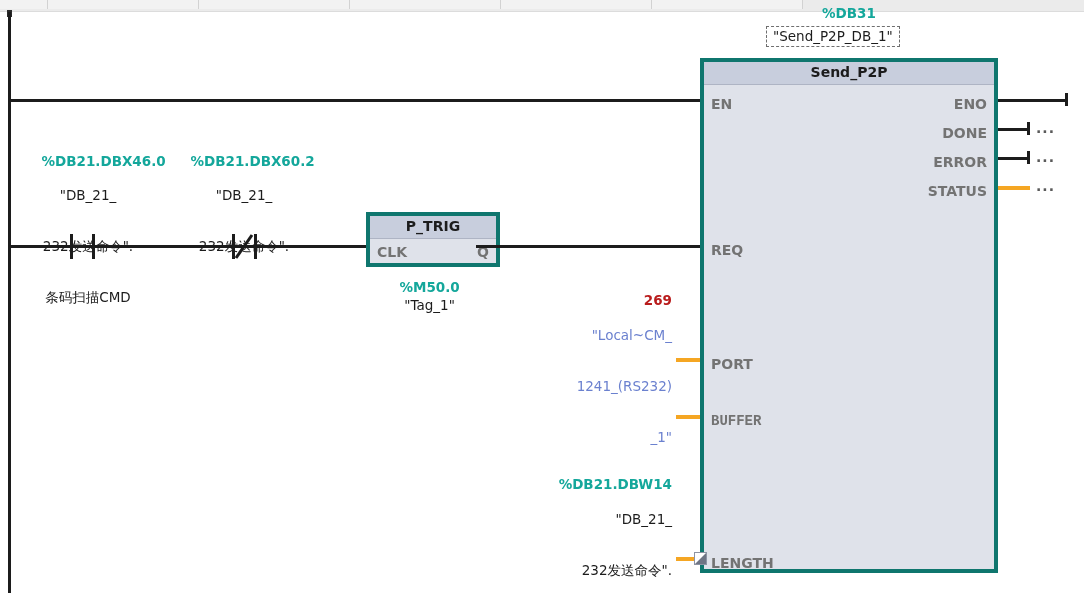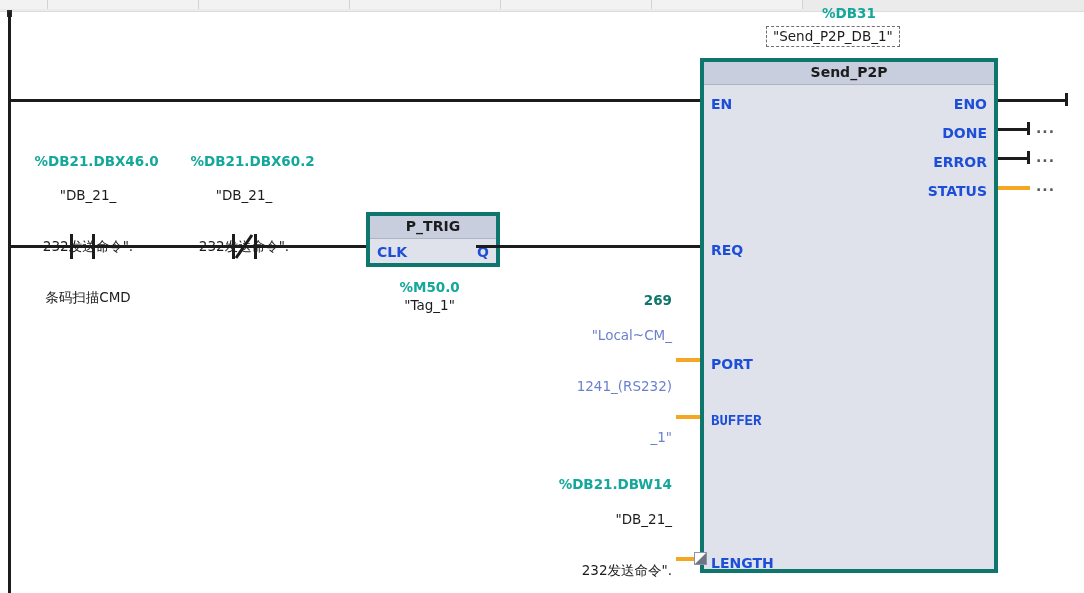--- a/index.html
+++ b/index.html
@@ -28,21 +28,21 @@
   
   .vrail{position:absolute;background:#1c1c1c;width:3px;}
   .hwire{position:absolute;background:#1c1c1c;height:3px;}
   .hwire.orange{background:#f5a623;height:4px;}
   .tick{position:absolute;background:#1c1c1c;width:3px;height:13px;}
 
   
   .addr{color:#14a79b;font-weight:bold;}      
   .sym {color:#1c1c1c;}                        
   .blue{color:#6b81cf;}                        
-  .teal{color:#0f766e;font-weight:bold;}       
+  .teal{color:#b91c1c;font-weight:bold;}       
 
   .lbl{
     position:absolute;
     font-size:13.5px;line-height:17px;
     white-space:pre;
     color:#1c1c1c;
   }
   .lbl.center{text-align:center;}
   .lbl.right{text-align:right;}
 
@@ -57,21 +57,21 @@
 
   
   .fb{position:absolute;border:4px solid #0f766e;background:#dfe2ea;box-sizing:border-box;}
   .fb-title{
     background:#c8cedd;border-bottom:1px solid #aeb4c4;
     font-size:14px;font-weight:bold;color:#1c1c1c;
     text-align:center;line-height:21px;height:22px;
     font-family:"DejaVu Sans","Liberation Sans",sans-serif;
   }
   .pin{
-    position:absolute;font-size:14px;font-weight:bold;color:#1d4ed8;white-space:nowrap;
+    position:absolute;font-size:14px;font-weight:bold;color:#737373;white-space:nowrap;
   }
   .pin.left{left:7px;}
   .pin.right{right:7px;}
 
   
   .db-num{
     position:absolute;text-align:center;font-size:13.5px;font-weight:bold;color:#14a79b;
   }
   .db-name{
     position:absolute;border:1px dashed #6f6f6f;background:#ffffff;
@@ -97,21 +97,21 @@
     <div class="tb-group" style="left:652px;width:150px;"></div>
   </div>
   <div class="tb-dot"></div>
 
   <div class="vrail" style="left:8px;top:12px;height:581px;"></div>
 
   <div class="hwire" style="left:8px;top:99px;width:694px;"></div>
 
   <div class="hwire" style="left:8px;top:245px;width:358px;"></div>
 
-  <div class="lbl center" style="left:8px;top:136px;width:160px;">
+  <div class="lbl center" style="left:15px;top:136px;width:160px;">
     <span class="addr">%DB21.DBX46.0</span>
   </div>
   <div class="lbl center" style="left:8px;top:153px;width:160px;">
     <div class="sym">"DB_21_</div>
     <div class="sym">232发送命令".</div>
     <div class="sym">条码扫描CMD</div>
   </div>
   <div class="contact" style="left:70px;top:234px;width:25px;height:25px;">
     <div class="bar l"></div>
     <div class="bar r"></div>

